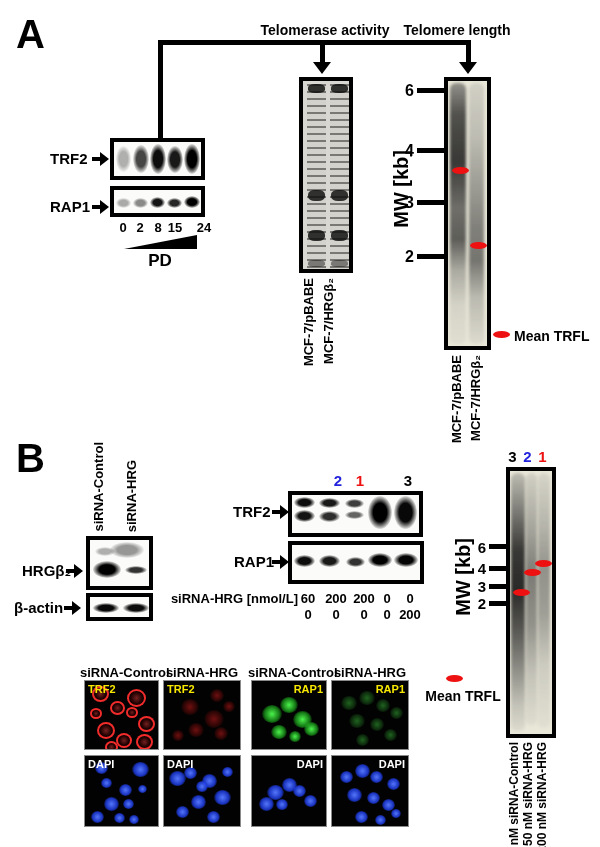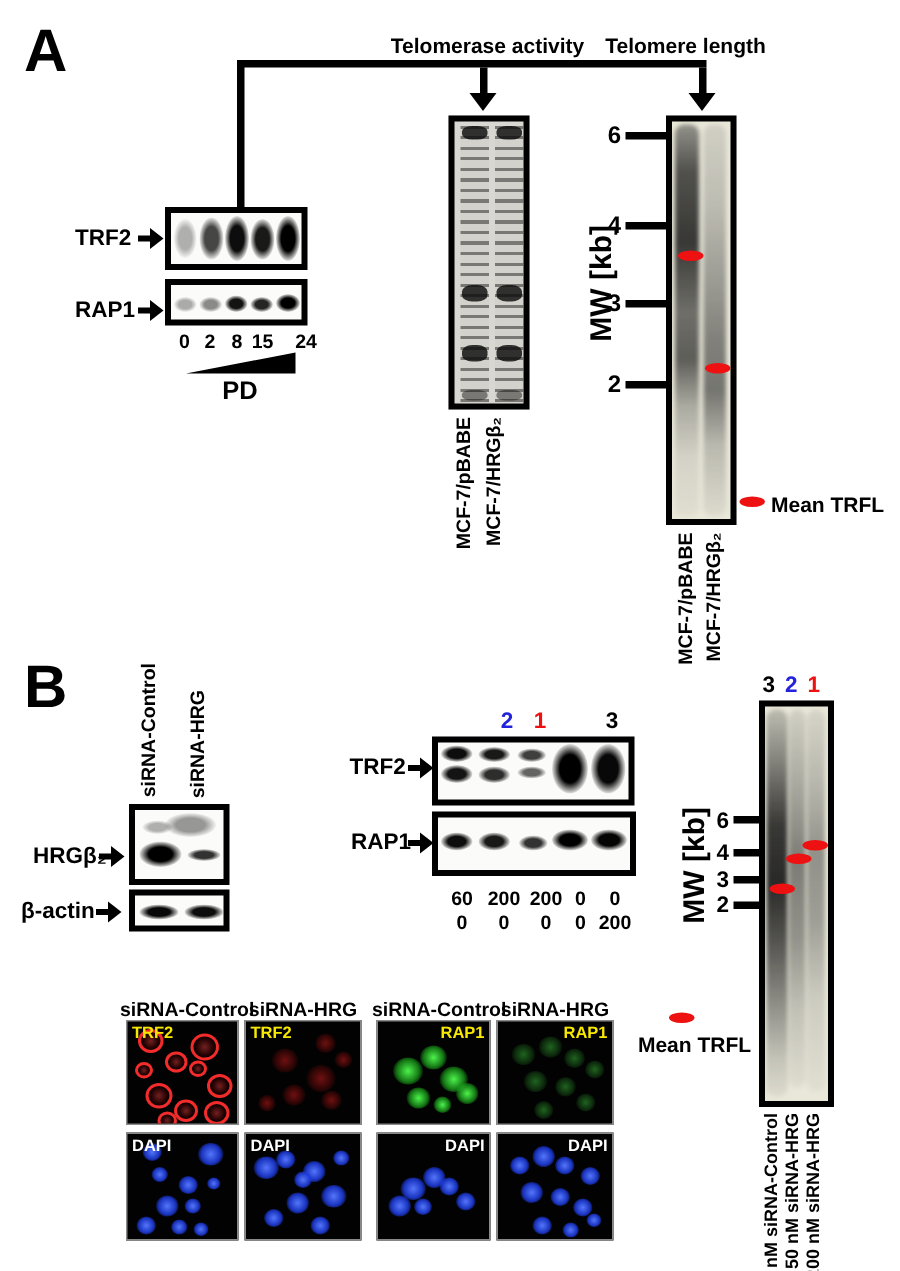--- a/index.html
+++ b/index.html
@@ -193,20 +193,21 @@
       <div class="hd"></div>
     </div>
   <div class="box" style="left:288px;top:541px;width:136px;height:43px">
     <div class="bnd" style="left:2px;top:10px;width:21px;height:12px;--o:.95"></div>
     <div class="bnd" style="left:27px;top:10px;width:21px;height:12px;--o:.9"></div>
     <div class="bnd" style="left:54px;top:12px;width:19px;height:10px;--o:.8"></div>
     <div class="bnd" style="left:76px;top:8px;width:24px;height:14px;--o:1"></div>
     <div class="bnd" style="left:102px;top:8px;width:24px;height:14px;--o:.98"></div>
   </div>
 
+  <div class="abs lbl rt nowrap" style="left:140px;top:591px;width:158px">siRNA-HRG [nmol/L]</div>
   <div class="abs lbl ctr" style="left:293px;top:591px;width:30px">60</div>
   <div class="abs lbl ctr" style="left:321px;top:591px;width:30px">200</div>
   <div class="abs lbl ctr" style="left:349px;top:591px;width:30px">200</div>
   <div class="abs lbl ctr" style="left:372px;top:591px;width:30px">0</div>
   <div class="abs lbl ctr" style="left:395px;top:591px;width:30px">0</div>
   <div class="abs lbl ctr" style="left:293px;top:607px;width:30px">0</div>
   <div class="abs lbl ctr" style="left:321px;top:607px;width:30px">0</div>
   <div class="abs lbl ctr" style="left:349px;top:607px;width:30px">0</div>
   <div class="abs lbl ctr" style="left:372px;top:607px;width:30px">0</div>
   <div class="abs lbl ctr" style="left:395px;top:607px;width:30px">200</div>

